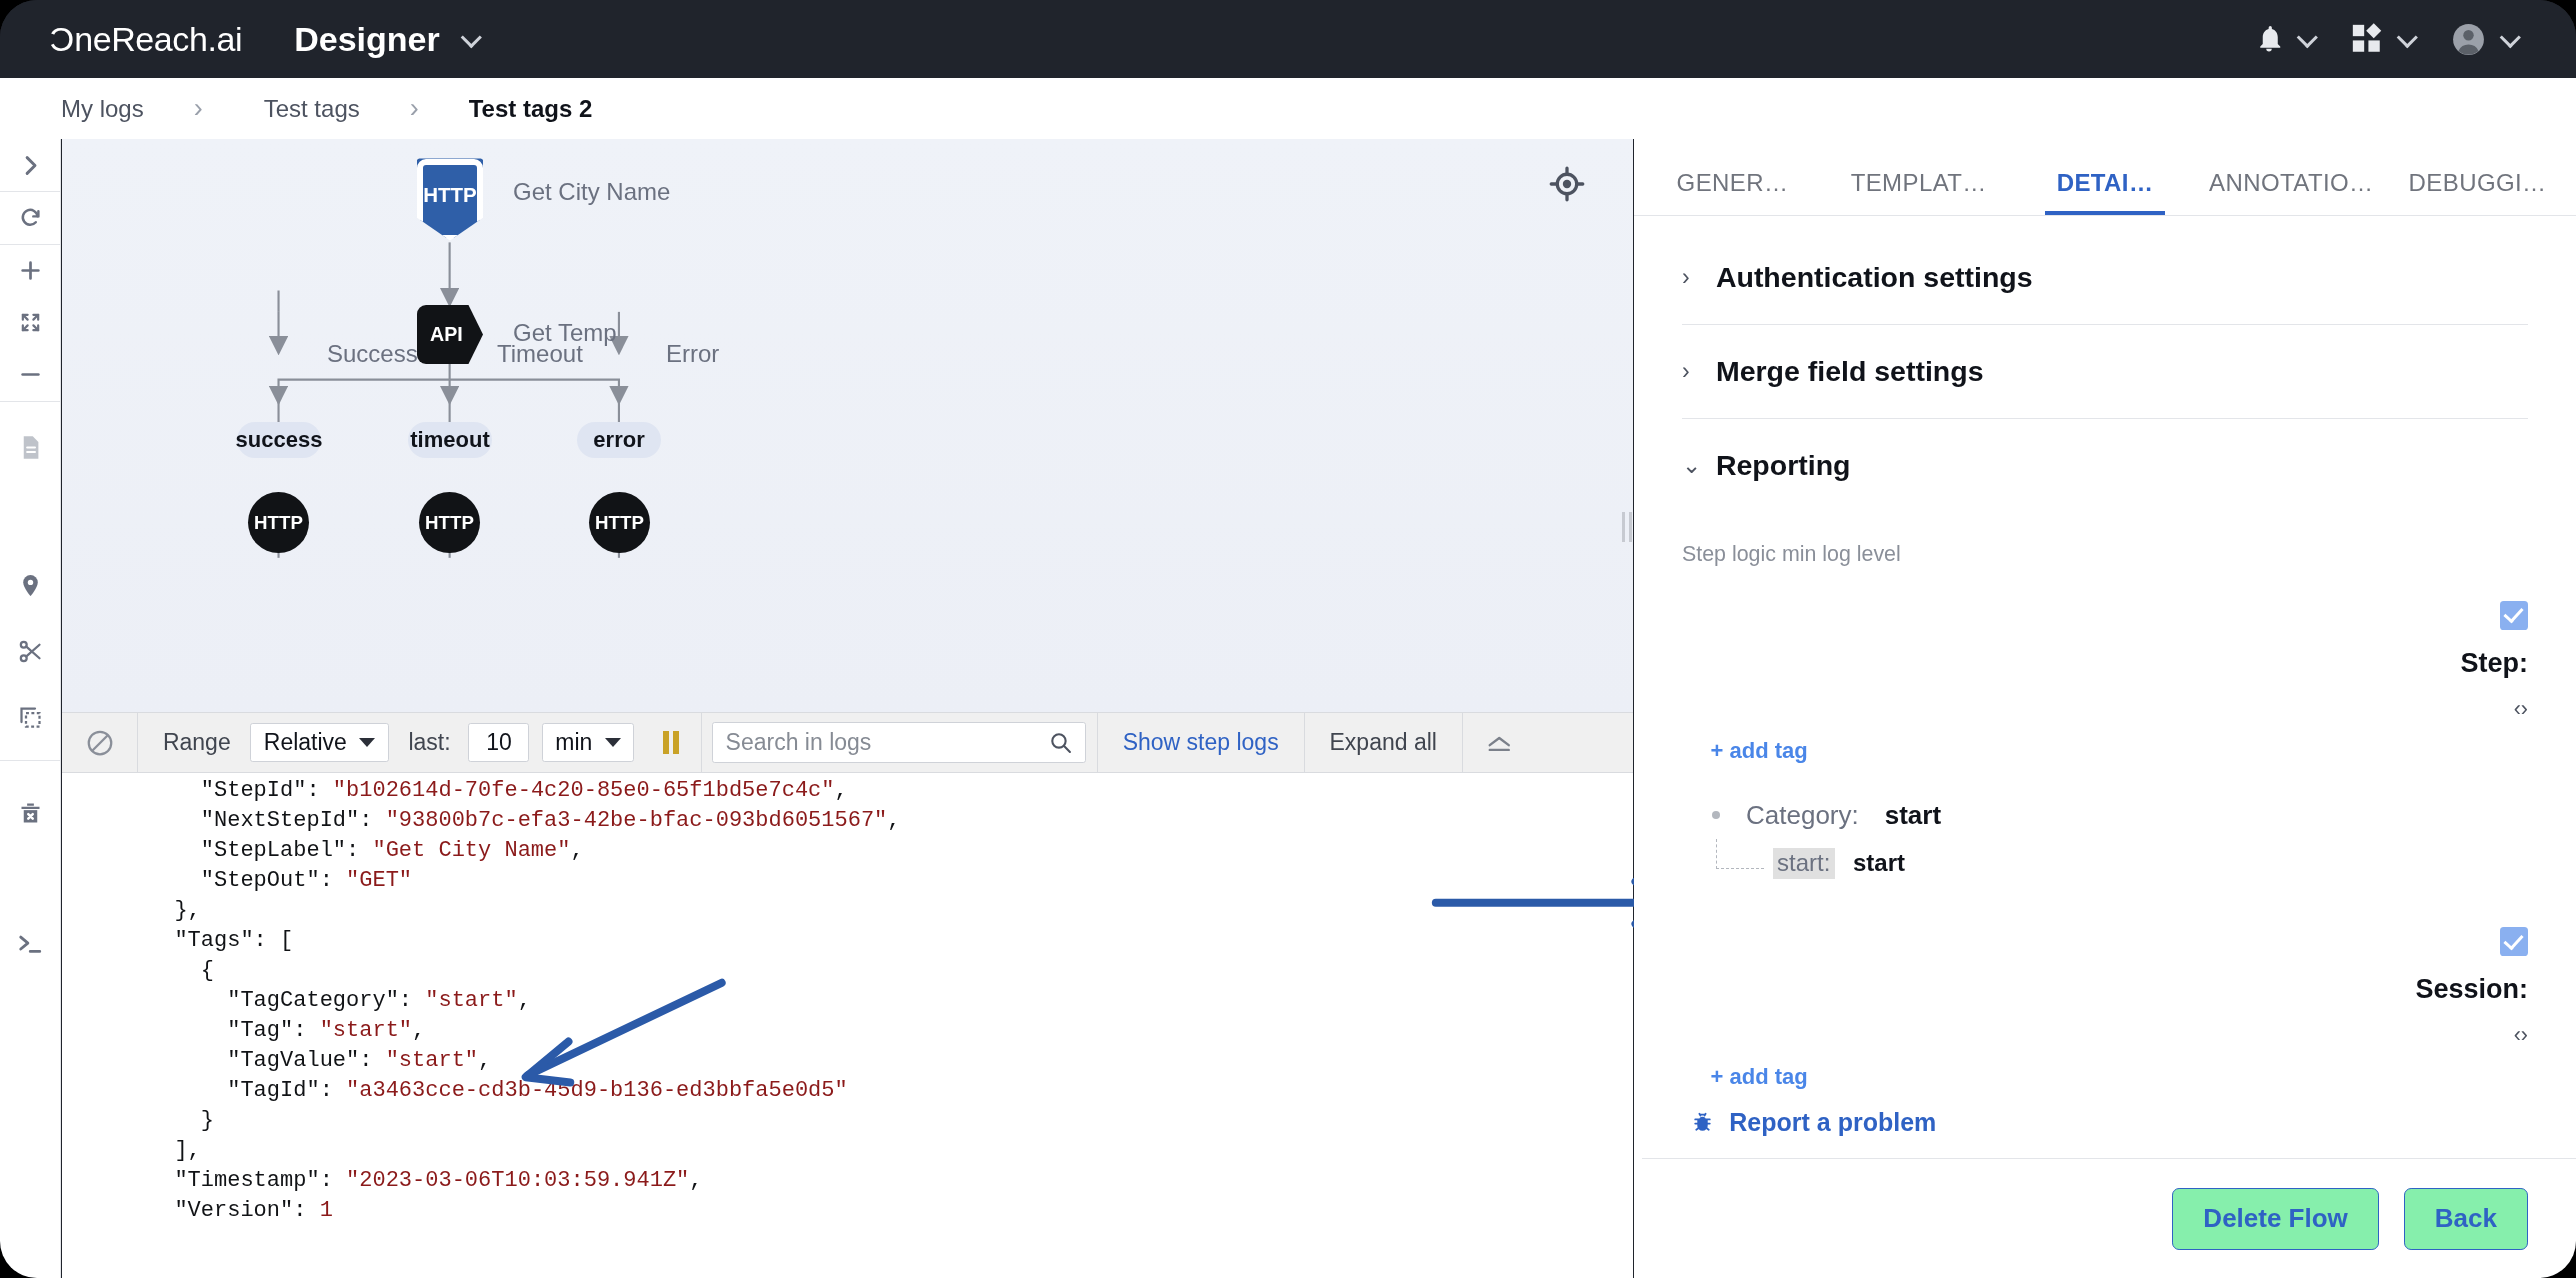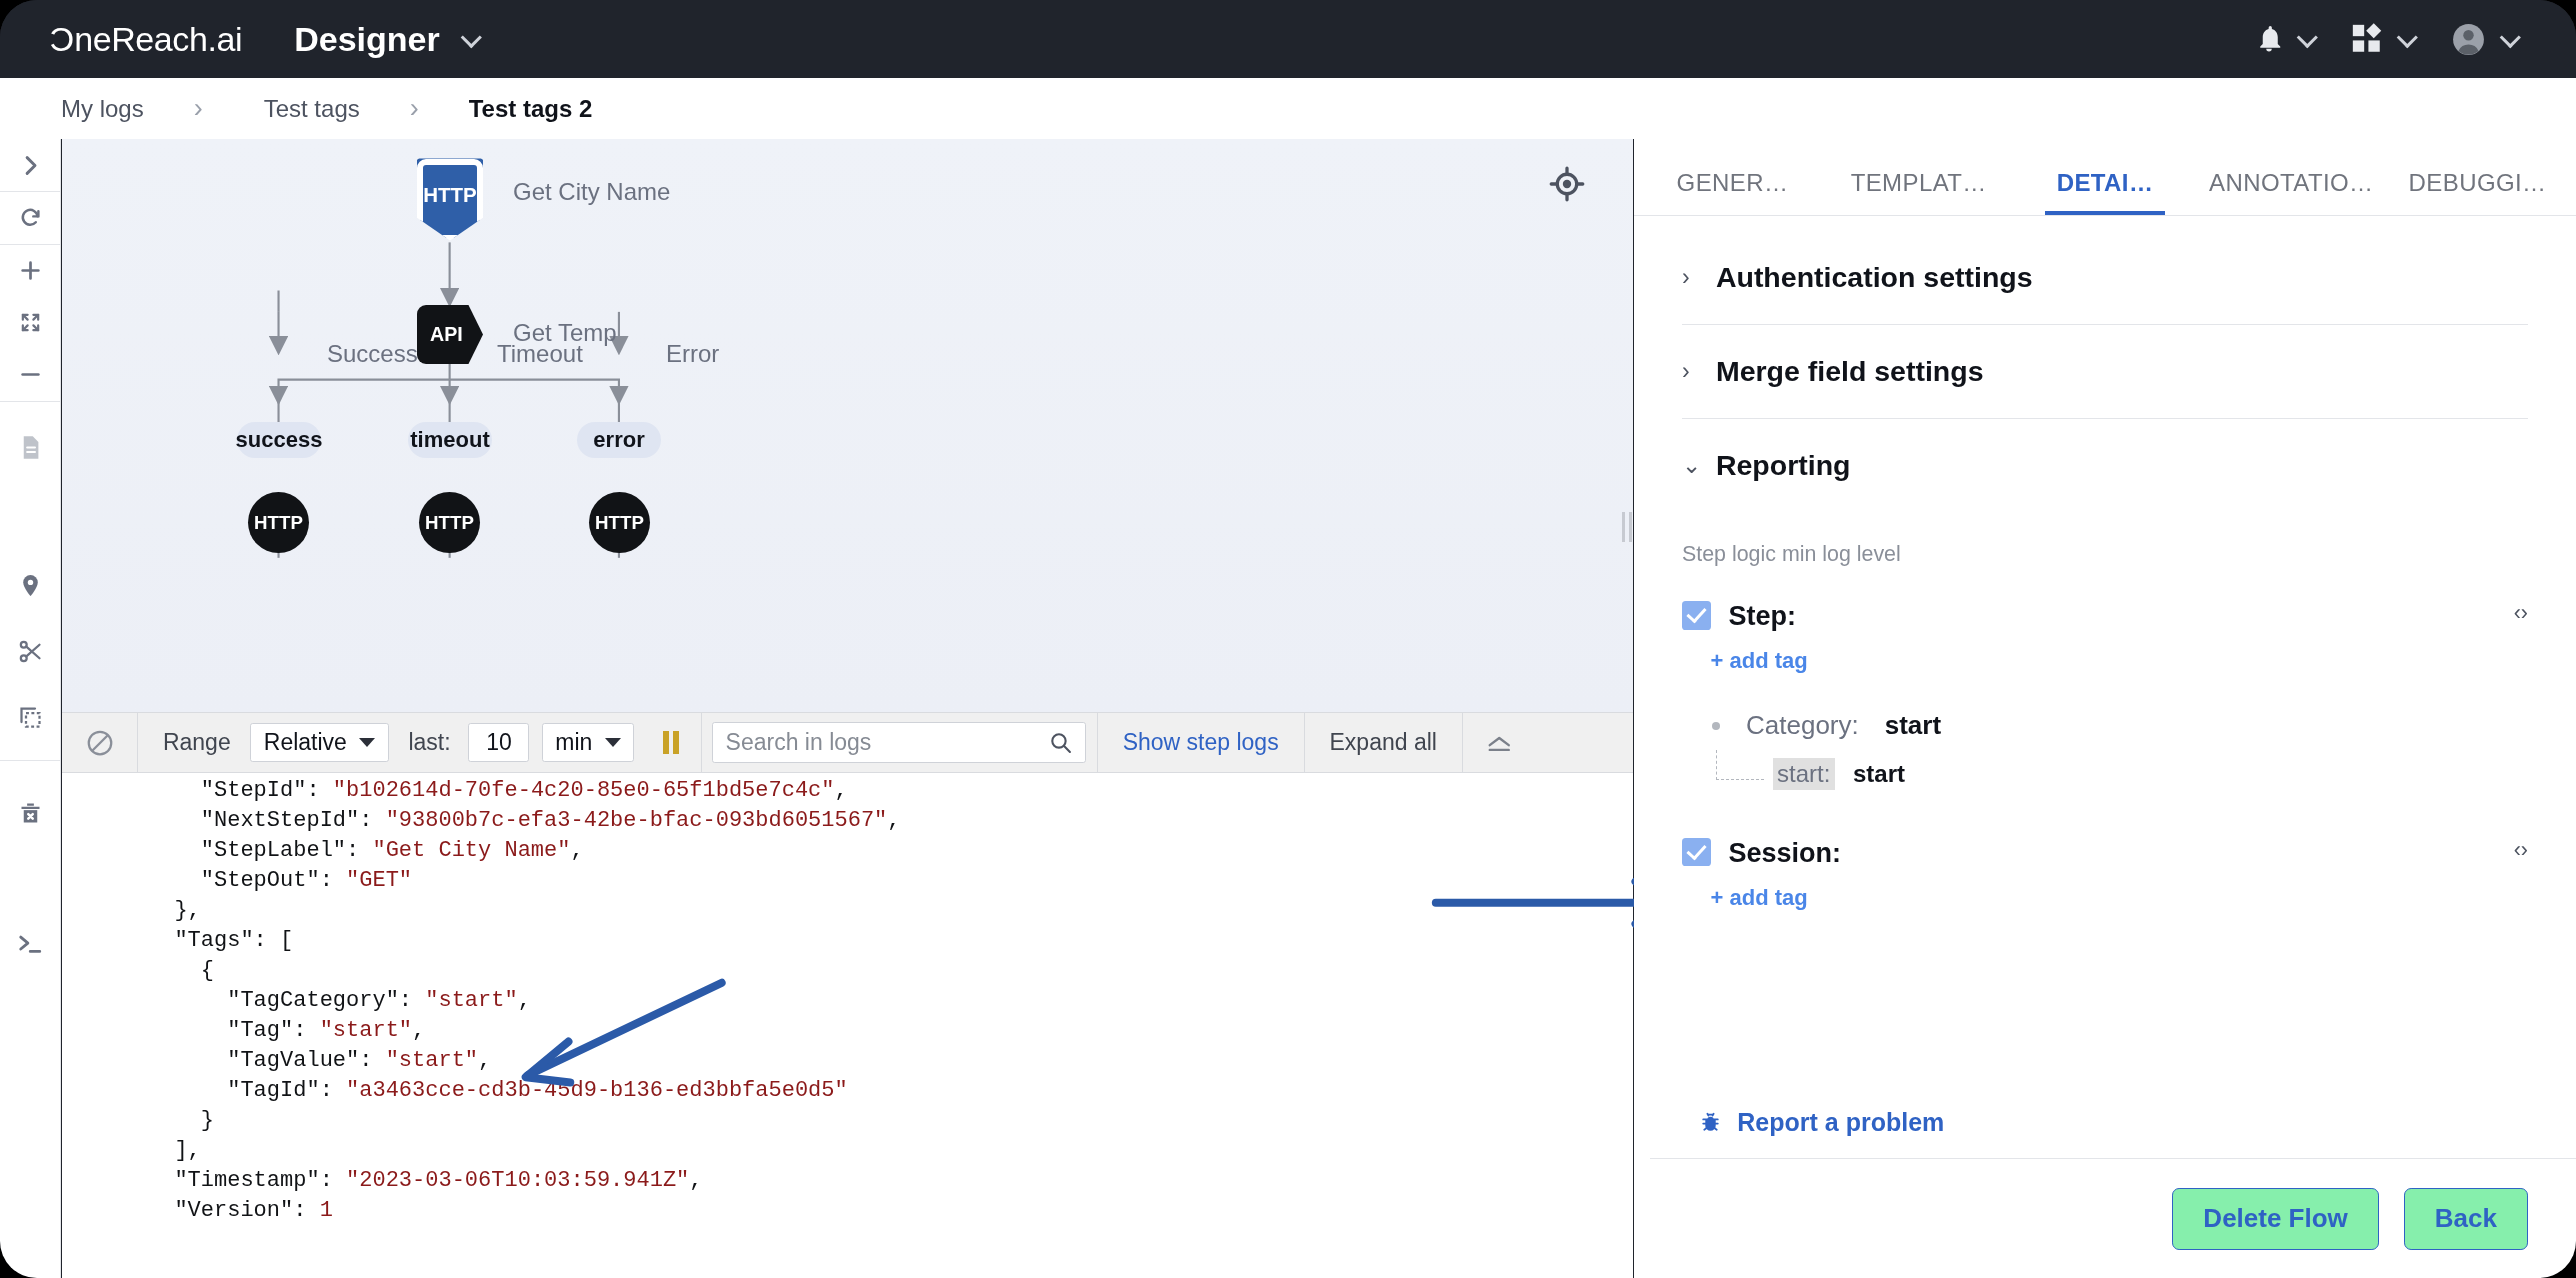--- a/index.html
+++ b/index.html
@@ -160,40 +160,40 @@
   }
   .acc:first-child { padding-top:45px; }
   .acc-t { font-size:28.5px; font-weight:bold; color:#10131a; }
   .arw { color:#4d5360; font-size:23px; width:14.3px; }
   .field-label { margin:30px 48px 12.5px; font-size:21.4px; color:#8a8f99; }
   .dropdown {
     margin:0 48px; height:55px; background:#f4f5f7; border:0.9px solid #e3e5e9; border-radius:4.5px;
     display:flex; align-items:center; justify-content:space-between; padding:0 19.6px;
     font-size:24px; color:#10131a; cursor:pointer;
   }
-  .chk-row { margin:34px 48px 0; display:flex; align-items:flex-start; gap:18px; }
+  .chk-row { margin:34px 48px 0; display:flex; align-items:flex-end; gap:18px;flex-direction:column; }
   .chk {
     width:28.5px;height:28.5px;border-radius:3.6px;background:#8ab0f0;display:flex;
     align-items:center;justify-content:center;cursor:pointer;
   }
   .chk::after{ content:""; width:8px;height:15px;border-right:3.6px solid #fff;border-bottom:3.6px solid #fff;
                transform:rotate(42deg); margin-top:-3.6px;}
   .chk-lbl { font-size:27px; font-weight:bold; color:#10131a; }
   .code-ic { margin-left:auto; color:#4d5360; font-size:21.4px; cursor:pointer; }
   .addtag { margin:16px 48px 0; padding-left:28.5px; font-size:22px; font-weight:bold; color:#4a86e8; cursor:pointer; }
   .tagtree { margin:36px 48px 0; padding-left:30px; position:relative; }
   .tt-cat { display:flex; align-items:center; gap:26px; font-size:26px; color:#6b7180; }
   .tt-cat b { color:#10131a; font-weight:bold; }
   .dot { width:8px;height:8px;border-radius:50%;background:#b3b7be; }
   .tt-child { margin-top:17px; display:flex; align-items:center; gap:9px; font-size:24px; }
   .tt-elbow { width:48px; height:30px; border-left:0.9px dashed #b3b7be; border-bottom:0.9px dashed #b3b7be; margin-left:3.6px; margin-top:-18px;}
   .tt-key { background:#e0e0e0; color:#6b7180; padding:1.8px 4.5px; }
   .tt-val { color:#10131a; font-weight:bold; margin-left:9px; }
   .panel-foot-link {
-    position:absolute; bottom:119px; left:16px; right:0; height:auto;
+    position:absolute; bottom:119px; left:8px; right:0; height:auto;
     padding:0 0 21.4px 48px; display:flex; align-items:center; gap:14.3px;
     border-bottom:0.9px solid #e3e5e9; color:#2f62c4; font-size:25px; font-weight:bold; cursor:pointer;
   }
   .panel-actions {
     position:absolute; bottom:0; left:0; right:0; height:119px;
     display:flex; align-items:center; justify-content:flex-end; gap:25px; padding-right:48px;
   }
   .btn {
     height:62px; border:1.8px solid #2f62c4; border-radius:7.1px; background:#86efac; color:#2f62c4;
     font-size:26px; font-weight:bold; padding:0 30px; cursor:pointer;

